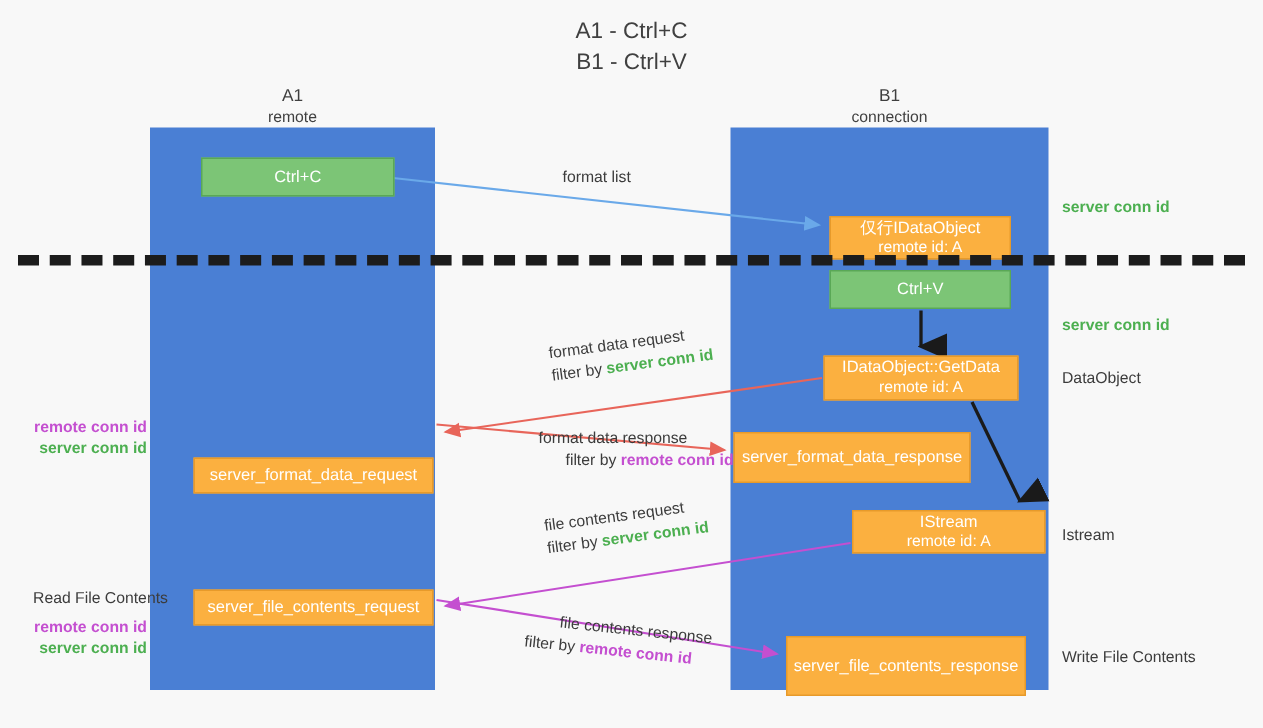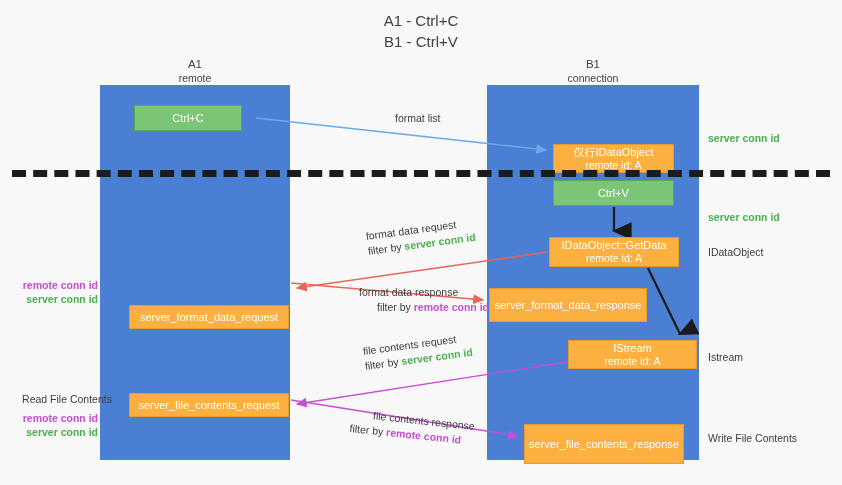--- a/index.html
+++ b/index.html
@@ -40,21 +40,21 @@
   
   .box{
     box-sizing:border-box;
     display:flex;flex-direction:column;align-items:center;justify-content:center;
     text-align:center;color:#ffffff;font-size:11px;line-height:13px;
   }
   .box .l2{font-size:10.5px;}
   .green{background:#7cc576;border:1px solid #5aa856;}
   .orange{background:#fbb040;border:1px solid #e79a2a;}
 
-  #box-ctrlc{left:134px;top:105px;width:108px;height:26px;}
+  #box-ctrlc{left:134px;top:105px;width:129px;height:26px;}
   #box-idataobject{left:553px;top:128px;width:121px;height:29px;margin-top:16px;}
   #box-ctrlv{left:553px;top:180px;width:121px;height:26px;}
   #box-getdata{left:549px;top:237px;width:130px;height:30px;}
   #box-fmt-req{left:129px;top:276px;width:160px;height:24px;margin-top:29px;}
   #box-fmt-res{left:489px;top:288px;width:158px;height:34px;}
   #box-istream{left:568px;top:340px;width:129px;height:29px;}
   #box-file-req{left:129px;top:393px;width:160px;height:24px;}
   #box-file-res{left:524px;top:424px;width:160px;height:40px;}
 
   
@@ -70,21 +70,21 @@
   #ann-write{left:708px;top:431px;}
   #ann-left-1{left:8px;top:278px;width:90px;text-align:right;}
   #ann-read{left:8px;top:392px;width:118px;text-align:center;}
   #ann-left-2{left:8px;top:411px;width:90px;text-align:right;}
 
   
   .alabel{font-size:10.5px;line-height:15px;color:#3c3c3c;white-space:nowrap;}
   .alabel .em-g{color:#4caf50;font-weight:bold;}
   .alabel .em-p{color:#c44fd0;font-weight:bold;}
 
-  #lbl-formatlist{left:375px;top:111px;margin-left:20px;}
+  #lbl-formatlist{left:375px;top:111px;}
   #lbl-fmt-req{left:365px;top:229px;transform:rotate(-7.5deg);transform-origin:left top;}
   #lbl-fmt-res{left:359px;top:285px;}
   #lbl-file-req{left:362px;top:344px;transform:rotate(-7.5deg);transform-origin:left top;}
   #lbl-file-res{left:352px;top:406px;transform:rotate(6deg);transform-origin:left top;}
 
   svg#wires{position:absolute;left:0;top:0;width:842px;height:485px;pointer-events:none;}
 </style>
 </head>
 <body>
 
@@ -210,21 +210,21 @@
   <div class="abs alabel" id="lbl-file-res">
     <div style="padding-left:22px">file contents response</div>
     <div>
       <span>filter by</span>
       <span class="em-p">remote conn id</span>
     </div>
   </div>
 
   <div class="abs ann green-t" id="ann-srv-1">server conn id</div>
   <div class="abs ann green-t" id="ann-srv-2">server conn id</div>
-  <div class="abs ann plain-t" id="ann-dataobject">IDataObject</div>
+  <div class="abs ann plain-t" id="ann-dataobject">DataObject</div>
   <div class="abs ann plain-t" id="ann-istream">Istream</div>
   <div class="abs ann plain-t" id="ann-write">Write File Contents</div>
 
   <div class="abs ann" id="ann-left-1">
     <div class="purple-t">remote conn id</div>
     <div class="green-t">server conn id</div>
   </div>
 
   <div class="abs ann plain-t" id="ann-read">Read File Contents</div>
 

